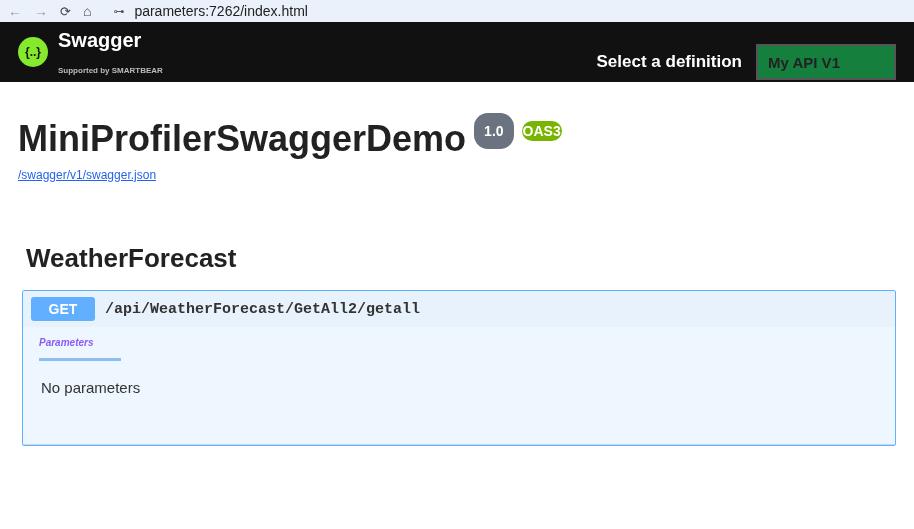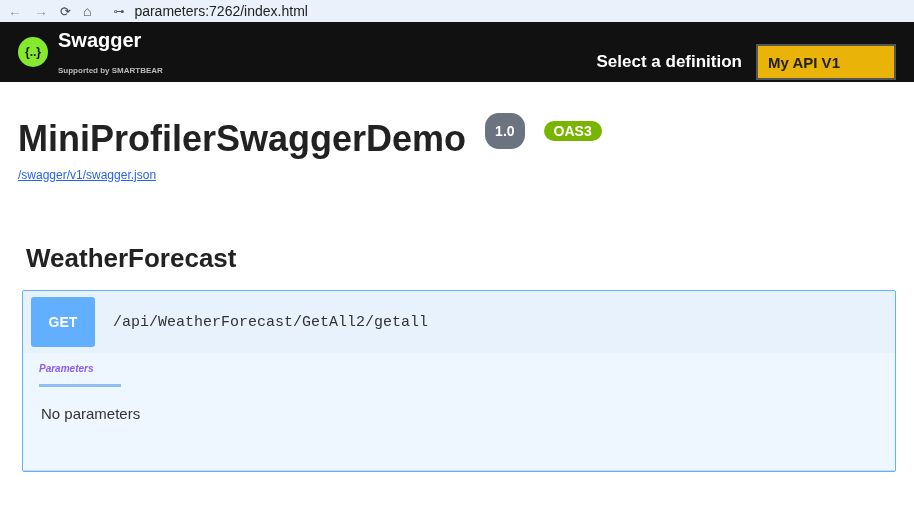--- a/index.html
+++ b/index.html
@@ -13,35 +13,35 @@
     .browser-bar .lock-icon { color: #555; font-size: 11px; }
     
     .topbar { background: #111; height: 60px; display: flex; align-items: center; padding: 0 18px; justify-content: space-between; }
     .brand { display: flex; align-items: center; gap: 10px; }
     .brand-logo { width: 30px; height: 30px; border-radius: 50%; background: #85ea2d; display: flex; align-items: center; justify-content: center; color: #111; font-weight: 700; font-size: 12px; }
     .brand-text { display: flex; flex-direction: column; line-height: 1; }
     .brand-name { color: #fff; font-size: 20px; font-weight: 600; }
     .brand-sub { color: #bbb; font-size: 8px; margin-top: 17px; font-weight: bold; }
     .defsel { display: flex; align-items: center; gap: 14px; margin-top: 20px; }
     .defsel-label { color: #fff; font-weight: 700; font-size: 17px; }
-    .defsel-select { background: #eab308; border: 2px solid #555; height: 36px; min-width: 140px; font-size: 15px; font-weight: 600; padding: 0 10px; display: flex; align-items: center; color: #222; }
+    .defsel-select { background: #15803d; border: 2px solid #555; height: 36px; min-width: 140px; font-size: 15px; font-weight: 600; padding: 0 10px; display: flex; align-items: center; color: #222; }
     
     .main { padding: 36px 18px 0 18px; }
-    .title-row { display: flex; align-items: center; gap: 19px; }
+    .title-row { display: flex; align-items: center; gap: 8px; }
     h1.title { margin: 0; font-size: 36px; font-weight: 800; color: #222; }
     .title-row .ver { background: #6b7280; color: #fff; border-radius: 14px; padding: 10px 10px; font-size: 14px; font-weight: 700; position: relative; top:-8px;}
-    .title-row .oas { background: #79b500; color: #fff; border-radius: 12px; padding: 2px 10px; font-size: 14px; font-weight: 700; position: relative; top:-8px;}
+    .title-row .oas { background: #79b500; color: #fff; border-radius: 12px; padding: 2px 1px; font-size: 14px; font-weight: 700; position: relative; top:-8px;}
     .jsonlink { color: #2563eb; font-size: 12px; margin-top: 8px; display: inline-block; }
     
     .tag { font-size: 26px; font-weight: 800; color: #222; margin: 60px 0 16px 8px; }
     
     .op { border: 1px solid #61affe; background: #eef6ff; margin: 0 0 0 4px; border-radius: 2px; overflow: hidden; }
     .op-header { display: flex; align-items: center; padding: 6px 8px; gap: 10px; background: #e8f2fd; }
-    .op-method { background: #61affe; color: #fff; font-weight: 700; font-size: 14px; padding: 17px 16px; border-radius: 3px; min-width: 64px; text-align: center; }
-    .op-path { font-family: "Courier New", monospace; font-size: 15px; font-weight: 400; color: #333; margin-left: 8px; }
+    .op-method { background: #61affe; color: #fff; font-weight: 700; font-size: 14px; padding: 4px 16px; border-radius: 3px; min-width: 64px; text-align: center; }
+    .op-path { font-family: "Courier New", monospace; font-size: 15px; font-weight: 700; color: #333; }
     .op-body { }
     .sect-head { padding: 10px 16px 0 16px; font-weight: 700; font-size: 10px; color: #8b5cf6; display: inline-block; font-style: italic; }
     .underline { width: 82px; height: 3px; background: #8fbef2; margin: 8px 0 0 16px; }
     .noparams { padding: 18px 18px 48px 18px; color: #333; font-size: 15px; }
     .hr { height: 1px; background: #c7d8ef; margin: 0 0 0 0; }
     .responses-head { padding: 12px 16px 4px 16px; font-weight: 700; font-size: 14px; color: #222; }
   </style>
 </head>
 <body>
 

